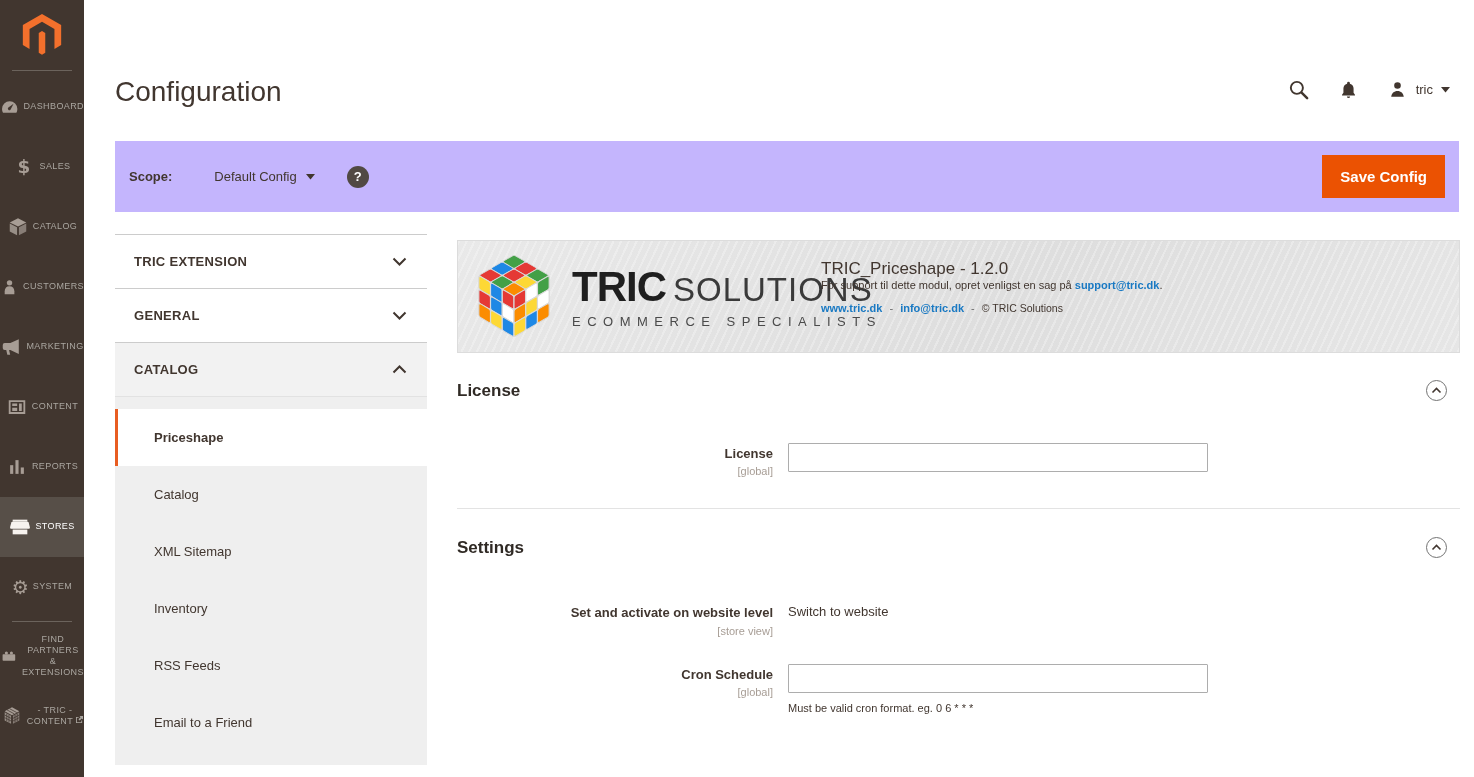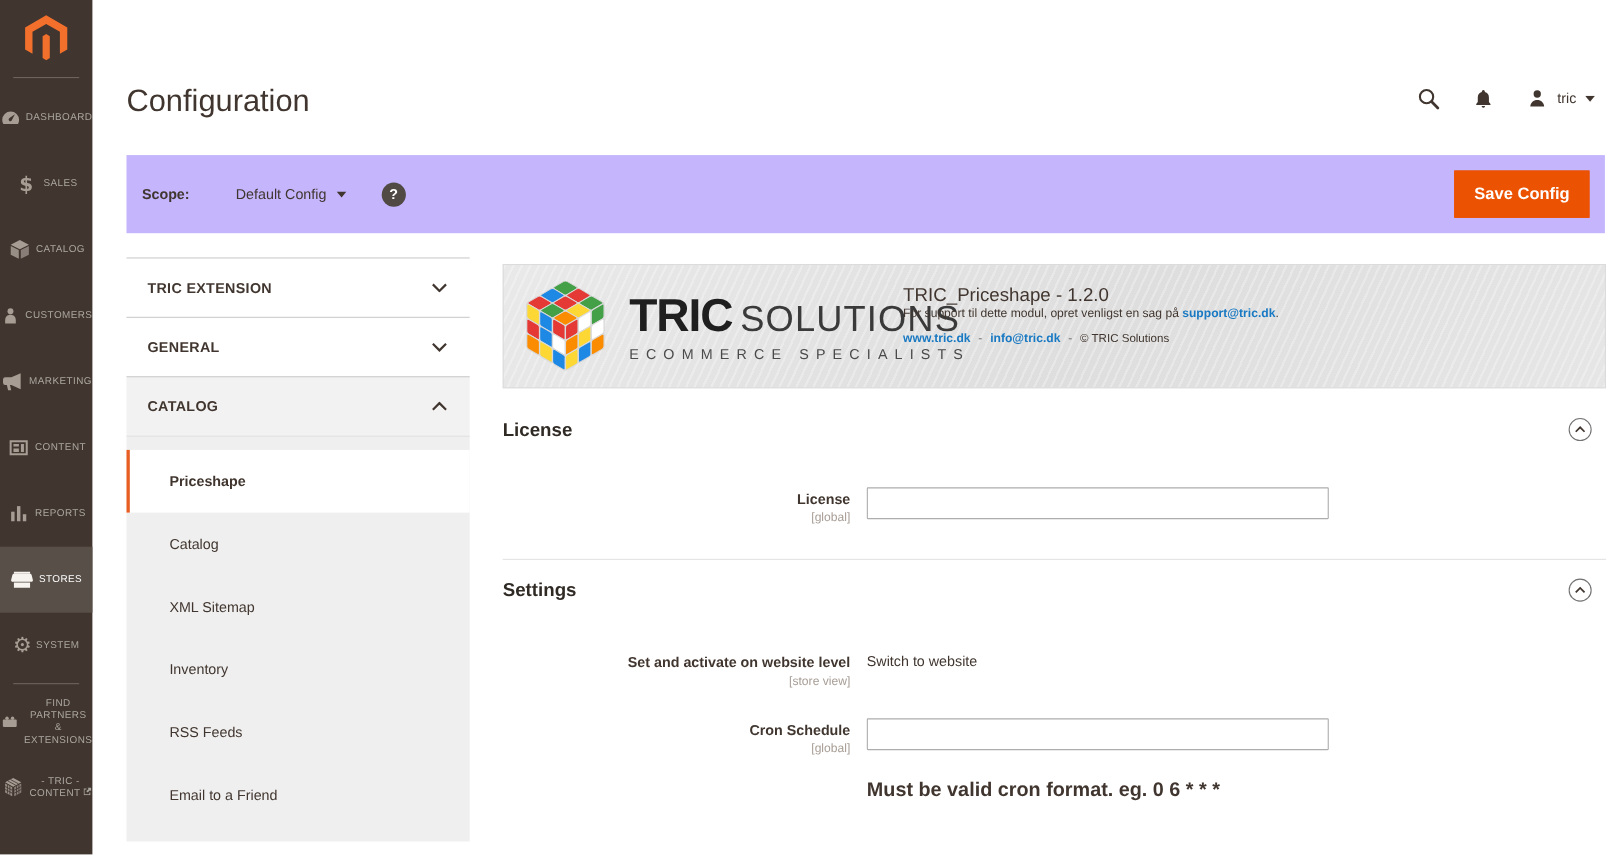--- a/index.html
+++ b/index.html
@@ -70,21 +70,21 @@
   .section-heading .sh-lbl { font-size:17px; font-weight:bold; color:#302a25; }
   .collapse-btn { width:21px; height:21px; border:1px solid #737373; border-radius:50%; display:flex; align-items:center; justify-content:center; cursor:pointer; background:#fff; margin-right:13px; }
 
   .form-row { display:flex; align-items:flex-start; }
   .label-col { width:316px; text-align:right; padding-top:3px; }
   .f-label { font-size:13px; font-weight:bold; color:#41362f; line-height:1.25; }
   .f-scope { font-size:11px; color:#a79d95; margin-top:3px; }
   .field-col { margin-left:15px; flex:1; }
   input.text { width:420px; height:29px; border:1px solid #adadad; border-radius:1px; font-size:13px; padding:0 9px; font-family:inherit; color:#41362f; background:#fff; }
   .value-text { font-size:13px; color:#41362f; padding-top:5px; }
-  .field-note { font-size:18px; color:#41362f; margin-top:26px;font-weight:bold; }
+  .field-note { font-size:11px; color:#41362f; margin-top:9px; }
   .divider { border-top:1px solid #e3e3e3; margin-top:31px; }
 </style>
 </head>
 <body>
 
 <div id="page">
 
   <aside class="sidebar">
     <div class="m-logo">
       <svg width="46" height="48" viewBox="0 0 48 48">
@@ -317,21 +317,21 @@
       <div class="label-col">
         <div class="f-label">License</div>
         <div class="f-scope">[global]</div>
       </div>
       <div class="field-col">
         <input class="text" type="text" value="" style="">
       </div>
     </div>
     <div class="divider"></div>
 
-    <div class="section-heading" style="margin-top:17px;">
+    <div class="section-heading" style="margin-top:28px;">
       <span class="sh-lbl">Settings</span>
       <span class="collapse-btn">
         <svg width="11" height="7" viewBox="0 0 11 7">
             <polyline points="1.5,5.5 5.5,1.5 9.5,5.5" fill="none" stroke="#41362f" stroke-width="1.6"></polyline>
           </svg>
       </span>
     </div>
     <div class="form-row" style="margin-top:44px;">
       <div class="label-col">
         <div class="f-label">Set and activate on website level</div>

